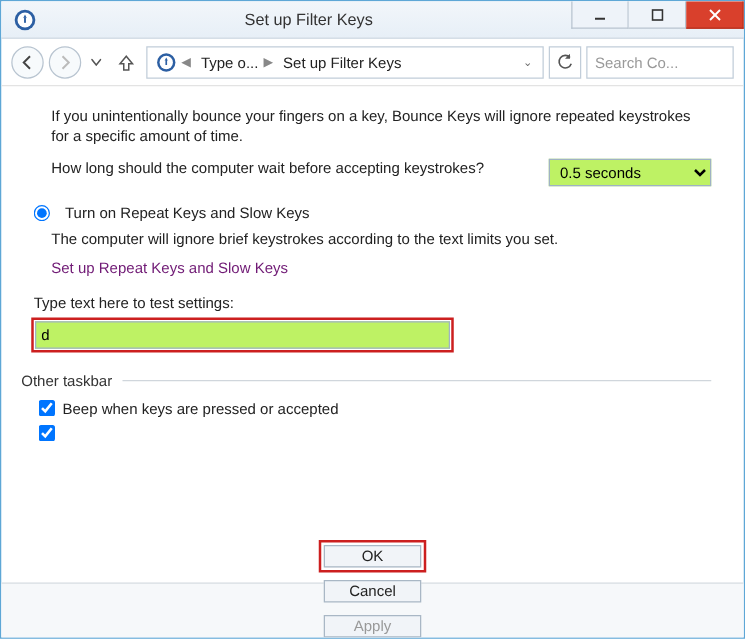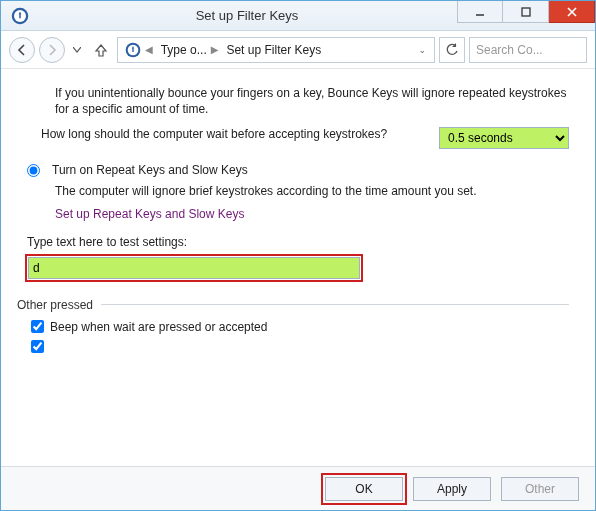--- a/index.html
+++ b/index.html
@@ -92,21 +92,21 @@
     display:flex;align-items:center;padding:0 6px;color:#999;font-size:12px;
   }
   
   .content {
     padding: 10px 26px 4px 26px;
     height: calc(100% - 30px - 38px - 44px);
     overflow: hidden;
     color:#222;
   }
   .p { margin: 6px 0; line-height:1.35; }
-  .indent1{margin-left:28px;}
+  .indent1{margin-left:14px;}
   .row1 { display:flex; align-items:flex-start; gap:12px; margin:10px 0 14px 14px;}
   .row1 .q{flex:1;}
   select, input[type=text]{
     font: inherit;
     border:1px solid #9fb2c5;
     background:#bef264;
     height:22px;
     padding:0 4px;
   }
   .seldur{width:130px;}
@@ -127,21 +127,21 @@
     display:flex;align-items:center;gap:8px;margin:18px 0 8px -10px;
     color:#333;
   }
   .section-title .rule{flex:1;height:1px;background:#d0d6dc;}
   .chk-row{display:flex;align-items:center;gap:6px;margin:6px 0 6px 4px;}
   .chk-row input{margin:0;}
   
   .footer{
     height:44px;border-top:1px solid #d8dde2;
     display:flex;align-items:center;justify-content:flex-end;
-    gap:10px;padding:0 16px;background:#f6f8fa;
+    gap:10px;padding:0 16px;background:#f6f8fa;flex-direction:column;
   }
   .btn{
     width:78px;height:24px;border:1px solid #a9b7c5;background:#f1f4f8;
     font:inherit;color:#222;
   }
   .btn.disabled{color:#999;}
   .btn.hot{ outline:2px solid #cc1f1f; outline-offset:2px;}
   .ease-icon-svg{width:18px;height:18px;}
 </style>
 </head>
@@ -237,42 +237,42 @@
     <select class="seldur">
       <option>0.5 seconds</option>
     </select>
   </div>
 
   <div class="radio-row">
     <input type="radio" checked="" style="">
     <span>Turn on Repeat Keys and Slow Keys</span>
   </div>
 
-  <div class="p indent1">The computer will ignore brief keystrokes according to the time amount you set.</div>
+  <div class="p indent1">The computer will ignore brief keystrokes according to the text limits you set.</div>
 
   <div class="p indent1 link">Set up Repeat Keys and Slow Keys</div>
 
   <div class="p testlabel">Type text here to test settings:</div>
   <div class="testbox red-outline">
     <input type="text" value="d" style="">
   </div>
 
   <div class="section-title">
-    <span>Other pressed</span>
+    <span>Other taskbar</span>
     <div class="rule"></div>
   </div>
 
   <div class="chk-row">
     <input type="checkbox" checked="" style="">
-    <span>Beep when wait are pressed or accepted</span>
+    <span>Beep when keys are pressed or accepted</span>
   </div>
 
   <div class="chk-row">
     <input type="checkbox" checked="" style="">
   </div>
 
 </div>
 
 <div class="footer">
   <button class="btn hot">OK</button>
-  <button class="btn">Apply</button>
-  <button class="btn disabled">Other</button>
+  <button class="btn">Cancel</button>
+  <button class="btn disabled">Apply</button>
 </div>
 
 </body></html>

